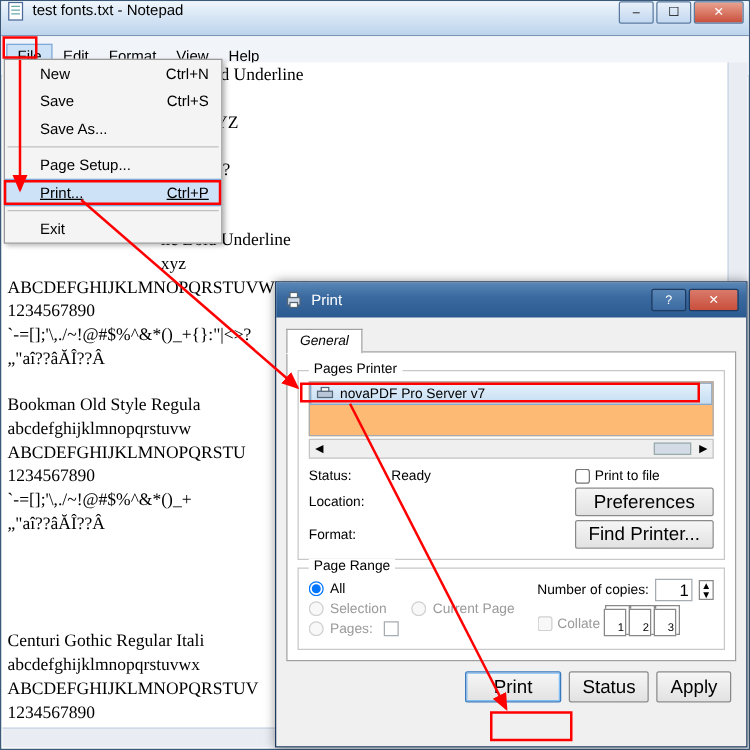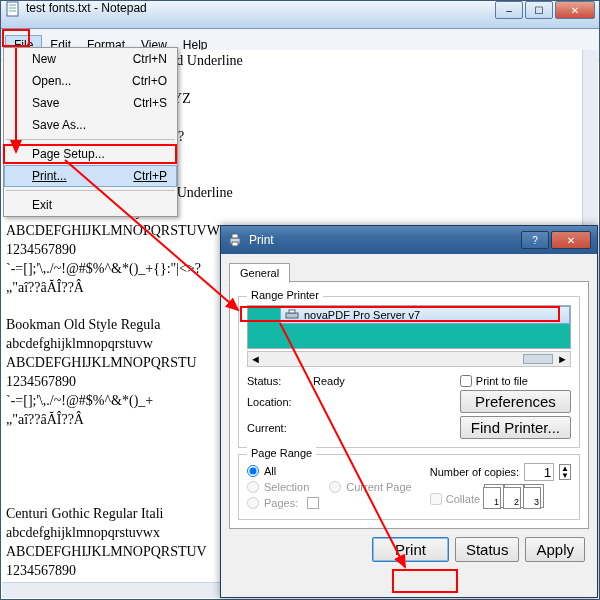--- a/index.html
+++ b/index.html
@@ -27,26 +27,26 @@
 .menu-sep { height: 1px; background: #c0c0c0; margin: 3px 2px; }
 
 
 .pd { position: absolute; left: 220px; top: 225px; width: 378px; height: 373px; border: 1px solid #1f3a5f; background: #f0f0f0; box-shadow: 0 0 8px rgba(0,0,0,0.4); z-index: 3; }
 .pd-titlebar { height: 28px; background: linear-gradient(#5a87b7,#3a6aa0 40%,#2a5a90); display: flex; align-items: center; padding: 0 6px; color: #fff; }
 .pd-titlebar .win-btn { border-color: #1f3a5f; background: linear-gradient(#5a87b7,#3a6aa0); color:#fff; }
 .pd-titlebar .win-btn.close { background: linear-gradient(#d97a6a,#c94f3d); }
 .pd-titlebar span.t { flex:1; font-size: 12px; }
 .pd-titlebar .ticon { width:16px; height:16px; margin-right:6px; }
 .pd-body { padding: 8px; font-size: 11px; }
-.tab-strip { margin-bottom: -1px; }
+.tab-strip { margin-bottom: -1px; font-style: italic; }
 .tab { display: inline-block; padding: 3px 10px; border: 1px solid #a0a0a0; border-bottom: 1px solid #fff; background: #fff; font-size: 11px; position: relative; top: 1px; }
 .tab-page { border: 1px solid #a0a0a0; background: #fff; padding: 8px; }
 .group { border: 1px solid #c8c8c8; padding: 8px 8px 8px 8px; margin-top: 6px; position: relative; }
 .group-label { position: absolute; top: -8px; left: 8px; background: #fff; padding: 0 4px; font-size: 11px; }
-.printer-list { height: 44px; border: 1px solid #a5acb2; background: #14b8a6; overflow: hidden; padding-left: 32px; }
+.printer-list { height: 44px; border: 1px solid #a5acb2; background: #fdba74; overflow: hidden; }
 .printer-row { display: flex; align-items: center; padding: 2px 4px; gap: 5px; font-size: 11px; }
 .printer-row.sel { background: linear-gradient(#e5f1fb,#c4ddf3); border: 1px solid #7fa9d7; }
 .h-scroll { height: 16px; background: #efefef; border: 1px solid #c5c5c5; margin-top: 2px; display: flex; align-items: center; justify-content: space-between; padding: 0 2px; }
 .h-scroll .thumb { width: 30px; height: 10px; background: #d3dbe6; margin-left: auto; margin-right: 4px; border: 1px solid #9aa; }
 .status-grid { display: grid; grid-template-columns: 60px 1fr auto; gap: 3px 6px; margin-top: 8px; font-size: 11px; align-items: center; }
 .btn { background: linear-gradient(#f6f6f6,#e2e2e2); border: 1px solid #8a8a8a; padding: 2px 10px; font-size: 15px; border-radius: 2px; }
 .btn.primary { border: 1px solid #3a7abd; box-shadow: 0 0 0 1px #7fbef5 inset; }
 .chk { display: inline-flex; align-items: center; gap: 4px; }
 .chk input { width: 12px; height: 12px; }
 .page-range { display: flex; gap: 4px; }
@@ -122,24 +122,20 @@
   <div class="np-scroll-v"></div>
   <div class="np-scroll-h"></div>
 </div>
 
 <div class="menu">
   <div class="menu-i">
       <span>New</span>
       <span>Ctrl+N</span>
     </div>
   <div class="menu-i">
-      <span>Open...</span>
-      <span>Ctrl+O</span>
-    </div>
-  <div class="menu-i">
       <span>Save</span>
       <span>Ctrl+S</span>
     </div>
   <div class="menu-i">
       <span>Save As...</span>
       <span></span>
     </div>
   <div class="menu-sep"></div>
   <div class="menu-i">
       <span>Page Setup...</span>
@@ -168,21 +164,21 @@
       <div class="win-btn">?</div>
       <div class="win-btn close">✕</div>
     </div>
   </div>
   <div class="pd-body">
     <div class="tab-strip">
       <span class="tab">General</span>
     </div>
     <div class="tab-page">
       <div class="group">
-        <div class="group-label">Range Printer</div>
+        <div class="group-label">Pages Printer</div>
         <div class="printer-list">
           <div class="printer-row sel">
             <svg class="printer-icon" viewBox="0 0 14 12">
                 <rect x="1" y="4" width="12" height="5" fill="#b8c6d8" stroke="#567"></rect>
                 <rect x="4" y="1" width="6" height="3" fill="#fff" stroke="#567"></rect>
               </svg>
             <span>novaPDF Pro Server v7</span>
           </div>
         </div>
         <div class="h-scroll">
@@ -193,21 +189,21 @@
         <div class="status-grid">
           <span>Status:</span>
           <span>Ready</span>
           <label class="chk">
               <input type="checkbox" style="">
               <span>Print to file</span>
             </label>
           <span>Location:</span>
           <span></span>
           <button class="btn">Preferences</button>
-          <span>Current:</span>
+          <span>Format:</span>
           <span></span>
           <button class="btn">Find Printer...</button>
         </div>
       </div>
 
       <div class="group">
         <div class="group-label">Page Range</div>
         <div class="page-range">
           <div class="pr-left">
             <label class="radio-row">

